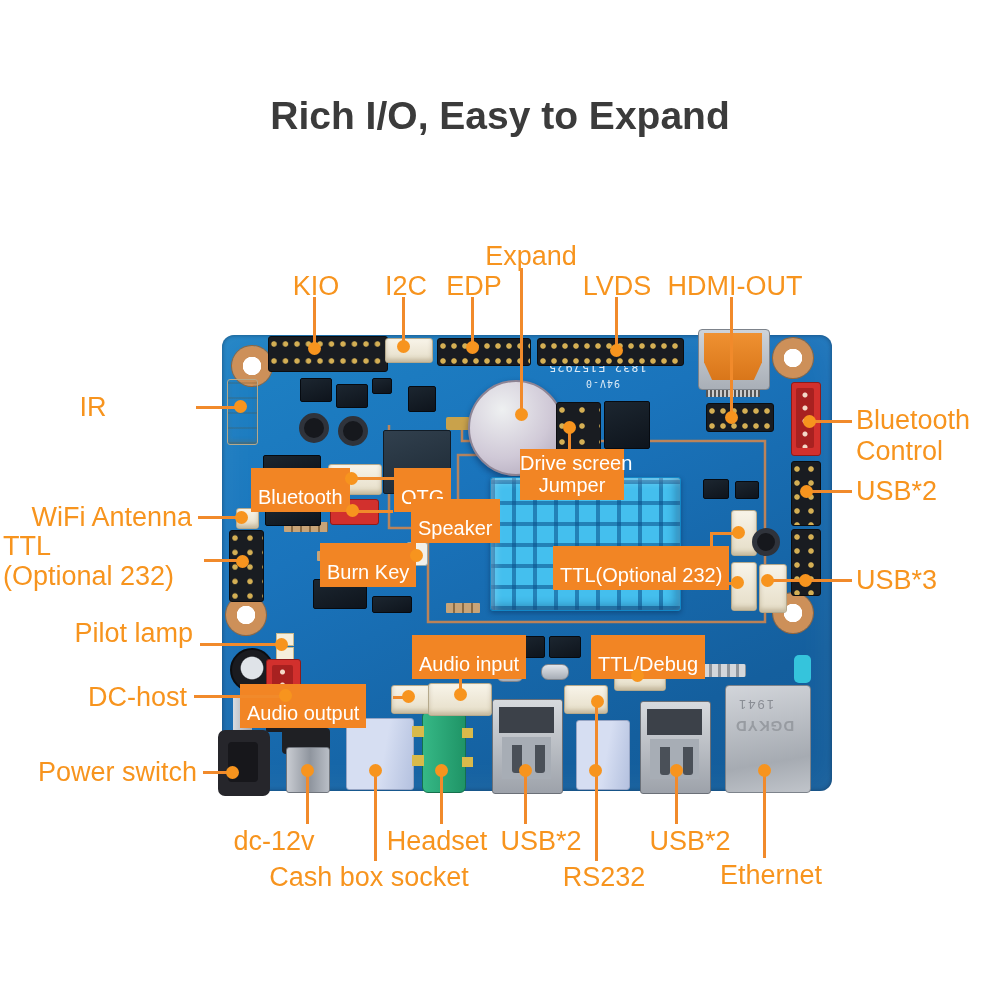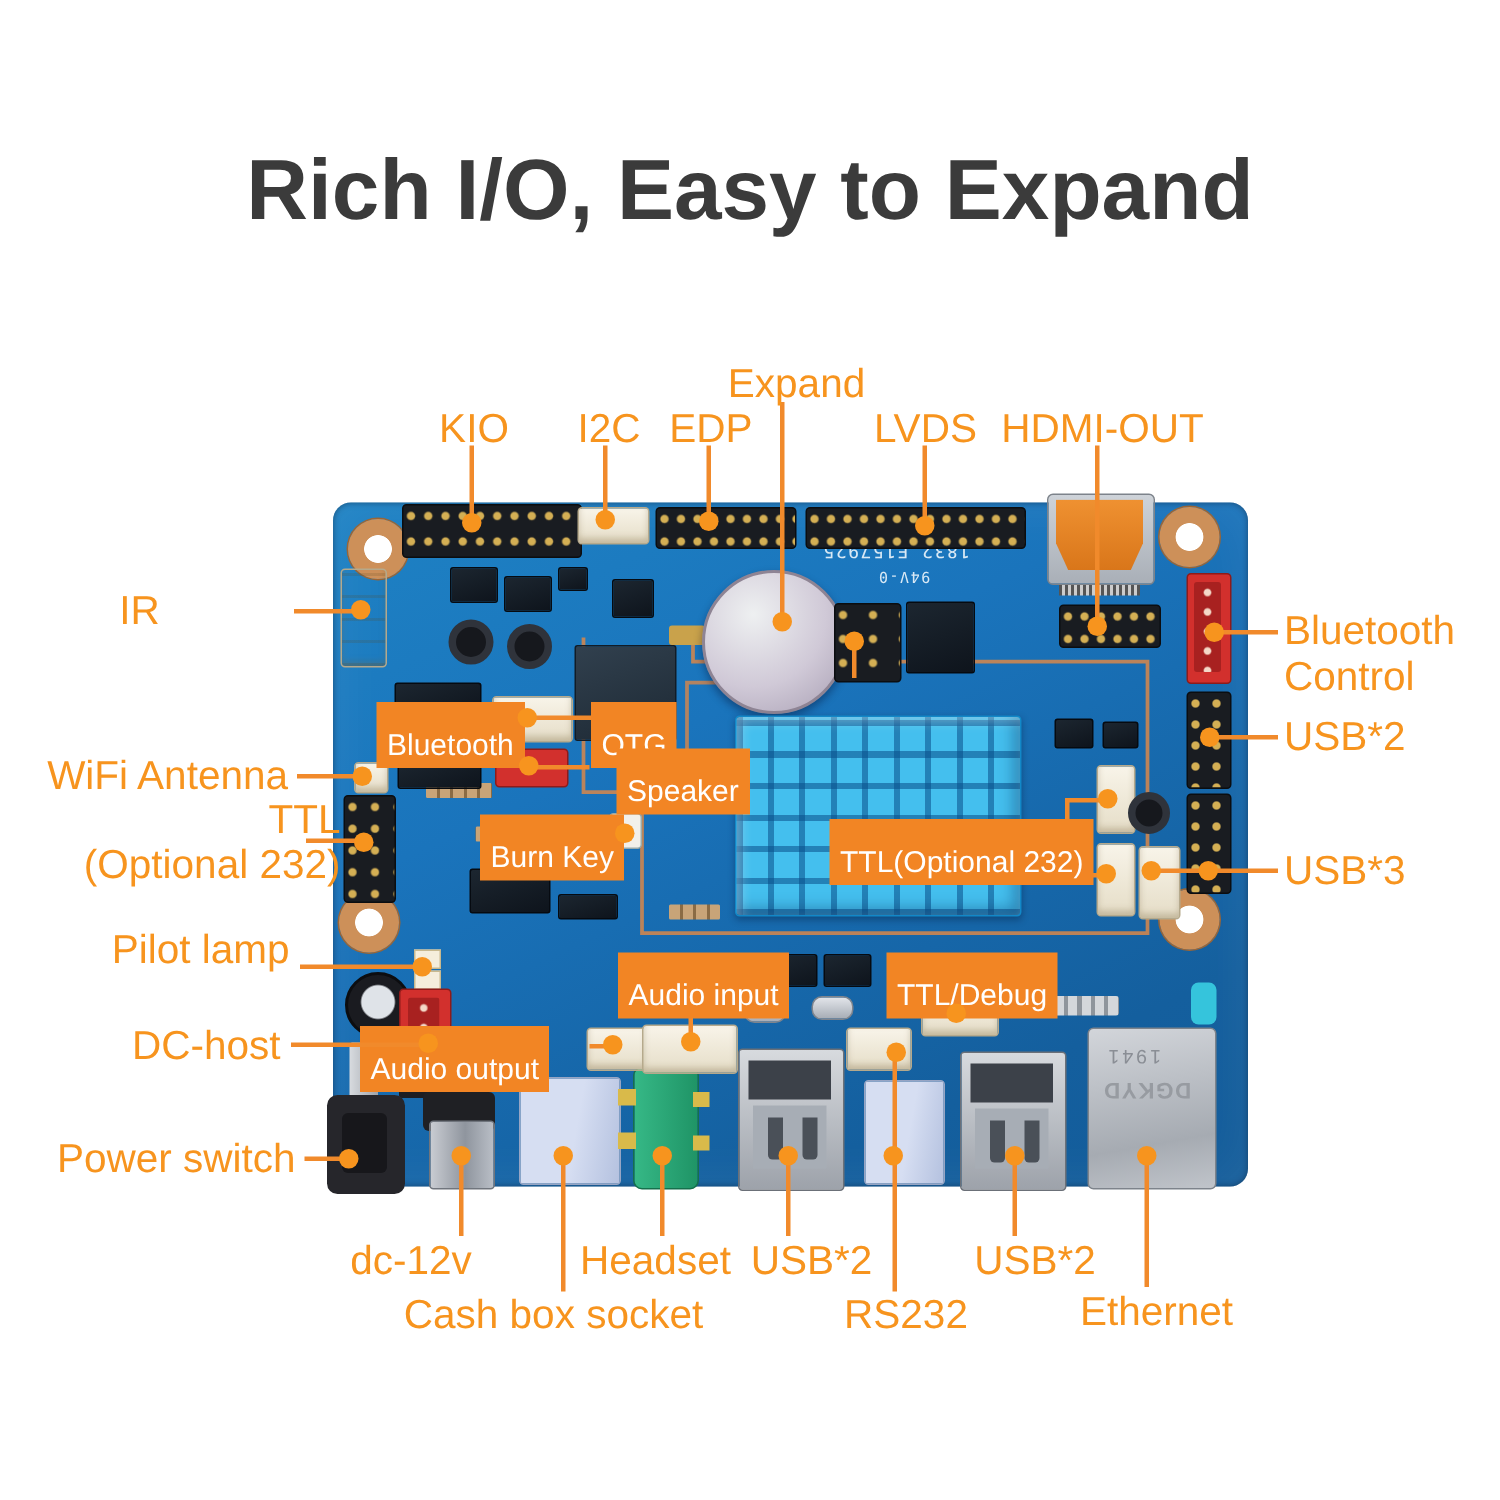--- a/index.html
+++ b/index.html
@@ -1,20 +1,20 @@
 <!DOCTYPE html>
 <html><head>
 <meta charset="utf-8">
 <style>
   html,body{margin:0;padding:0;background:#fff;}
   .stage{position:relative;width:1000px;height:1000px;background:#fff;overflow:hidden;
          font-family:"Liberation Sans",sans-serif;}
   .abs{position:absolute;}
   .title{position:absolute;left:50%;top:94px;transform:translateX(-50%);
-         font-size:57px;font-weight:bold;color:#3b3b3b;white-space:nowrap;letter-spacing:0px;}
+         font-size:39px;font-weight:bold;color:#3b3b3b;white-space:nowrap;letter-spacing:0px;}
   
   .co{position:absolute;color:#F7941E;font-size:27px;white-space:nowrap;}
   .co.center{transform:translate(-50%,-50%);}
   .co.right{text-align:right;}
   
   .vl{position:absolute;width:3px;background:#F18A2B;}
   .hl{position:absolute;height:3px;background:#F18A2B;}
   .dot{position:absolute;width:13px;height:13px;border-radius:50%;background:#F7941E;}
   
   .badge{position:absolute;background:#F28524;color:#fff;font-size:20px;
@@ -186,20 +186,24 @@
   <div class="hl" style="left:710px;top:532px;width:26px;"></div>
   <div class="hl" style="left:710px;top:582px;width:25px;"></div>
   <div class="vl" style="left:459px;top:664px;height:28px;"></div>
   <div class="vl" style="left:636px;top:664px;height:10px;"></div>
   <div class="hl" style="left:393px;top:696px;width:14px;"></div>
 
   <div class="badge" style="left:251px;top:468px;">Bluetooth</div>
   <div class="badge" style="left:394px;top:468px;">OTG</div>
   <div class="badge" style="left:391px;top:499px;margin-left:20px;">Speaker</div>
   <div class="badge" style="left:320px;top:543px;">Burn Key</div>
+  <div class="badge" style="left:520px;top:449px;width:104px;text-align:center;padding:3px 0 4px 0;">
+    <span>Drive screen</span><br>
+    <span>Jumper</span>
+  </div>
   <div class="badge" style="left:553px;top:546px;">TTL(Optional 232)</div>
   <div class="badge" style="left:412px;top:635px;">Audio input</div>
   <div class="badge" style="left:591px;top:635px;">TTL/Debug</div>
   <div class="badge" style="left:240px;top:684px;">Audio output</div>
 
   <div class="vl" style="left:313px;top:297px;height:50px;"></div>
   <div class="vl" style="left:402px;top:297px;height:48px;"></div>
   <div class="vl" style="left:471px;top:297px;height:49px;"></div>
   <div class="vl" style="left:520px;top:268px;height:143px;"></div>
   <div class="vl" style="left:615px;top:297px;height:51px;"></div>
@@ -257,21 +261,21 @@
 
   <div class="co center" style="left:316px;top:286px;">KIO</div>
   <div class="co center" style="left:406px;top:286px;">I2C</div>
   <div class="co center" style="left:474px;top:286px;">EDP</div>
   <div class="co center" style="left:531px;top:256px;">Expand</div>
   <div class="co center" style="left:617px;top:286px;">LVDS</div>
   <div class="co center" style="left:735px;top:286px;">HDMI-OUT</div>
 
   <div class="co right" style="left:0;top:392px;width:186px;text-align:center;">IR</div>
   <div class="co right" style="left:0;top:502px;width:192px;">WiFi Antenna</div>
-  <div class="co" style="left:3px;top:531px;width:224px;text-align:right;line-height:30px;">
+  <div class="co" style="left:3px;top:531px;width:224px;text-align:left;line-height:30px;">
     <span>TTL</span><br>
     <span>(Optional 232)</span>
   </div>
   <div class="co right" style="left:0;top:618px;width:193px;text-align:right;">Pilot lamp</div>
   <div class="co right" style="left:0;top:682px;width:187px;">DC-host</div>
   <div class="co right" style="left:0;top:757px;width:197px;">Power switch</div>
 
   <div class="co" style="left:856px;top:405px;line-height:31px;">
     <span>Bluetooth</span><br>
     <span>Control</span>

